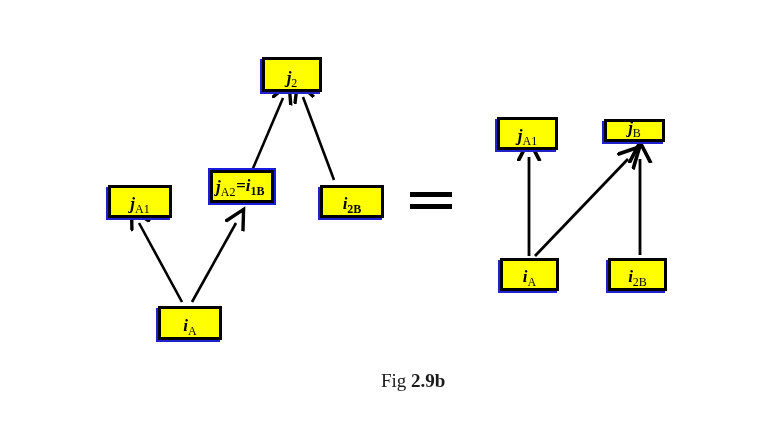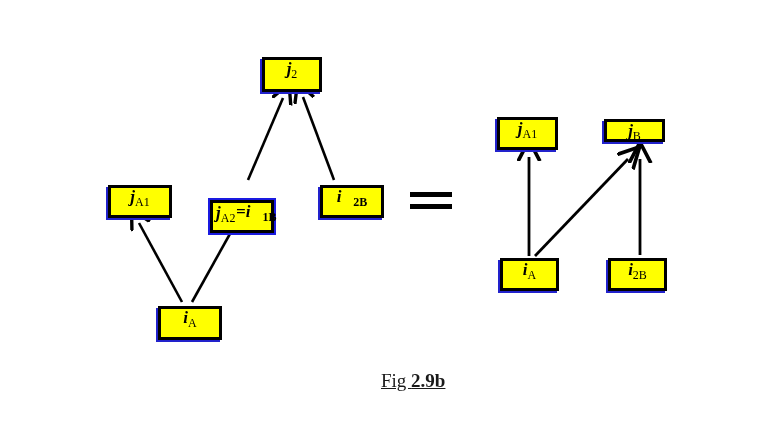--- a/index.html
+++ b/index.html
@@ -23,21 +23,21 @@
     height: 445px;
     pointer-events: none;
   }
   .node {
     position: absolute;
     background: #FFFF00;
     border: 3px solid #000000;
     box-shadow: -2px 2px 0 0 #2222CC;
     box-sizing: border-box;
     display: flex;
-    align-items: flex-start;
+    align-items: flex-end;
     justify-content: center;
     z-index: 5;
   }
   .node.selected {
     border-color: #000000;
     outline: 2px solid #1a1aE0;
     outline-offset: 0px;
   }
   .node-label {
     font-family: "Liberation Serif", "DejaVu Serif", serif;
@@ -52,21 +52,20 @@
     font-weight: bold;
   }
   .node-label .sub {
     font-size: 12px;
     vertical-align: sub;
     font-style: normal;
     font-weight: normal;
   }
   .node-label .sub.b {
     font-weight: bold;
-    margin-left: 12px;
   }
   .overlap-wrap {
     position: relative;
     display: inline-block;
     width: 52px;
     height: 20px;
   }
   .overlap-wrap .lay {
     position: absolute;
     top: 0;
@@ -136,21 +135,21 @@
       <span class="v">j</span><span class="sub">2</span>
     </span>
   </div>
 
   <div class="node" style="left:108px; top:185px; width:64px; height:33px;">
     <span class="node-label">
       <span class="v">j</span><span class="sub">A1</span>
     </span>
   </div>
 
-  <div class="node selected" style="left:210px; top:200px; width:64px; height:33px;">
+  <div class="node selected" style="left:210px; top:170px; width:64px; height:33px;">
     <span class="node-label">
       <span class="overlap-wrap">
         <span class="lay lay1"><span class="v">j</span><span class="sub">A2</span></span>
         <span class="lay lay2"><span class="v">=i</span><span class="sub b">1B</span></span>
       </span>
     </span>
   </div>
 
   <div class="node" style="left:320px; top:185px; width:64px; height:33px;">
     <span class="node-label">
@@ -188,17 +187,17 @@
       <span class="v">i</span><span class="sub">A</span>
     </span>
   </div>
 
   <div class="node" style="left:608px; top:258px; width:59px; height:33px;">
     <span class="node-label">
       <span class="v">i</span><span class="sub">2B</span>
     </span>
   </div>
 
-  <div class="caption" style="left:381px; top:370px;text-decoration:underline;">
+  <div class="caption" style="left:381px; top:370px;">
     <span class="fig">Fig </span><span>2.9b</span>
   </div>
 
 </div>
 
 </body></html>

